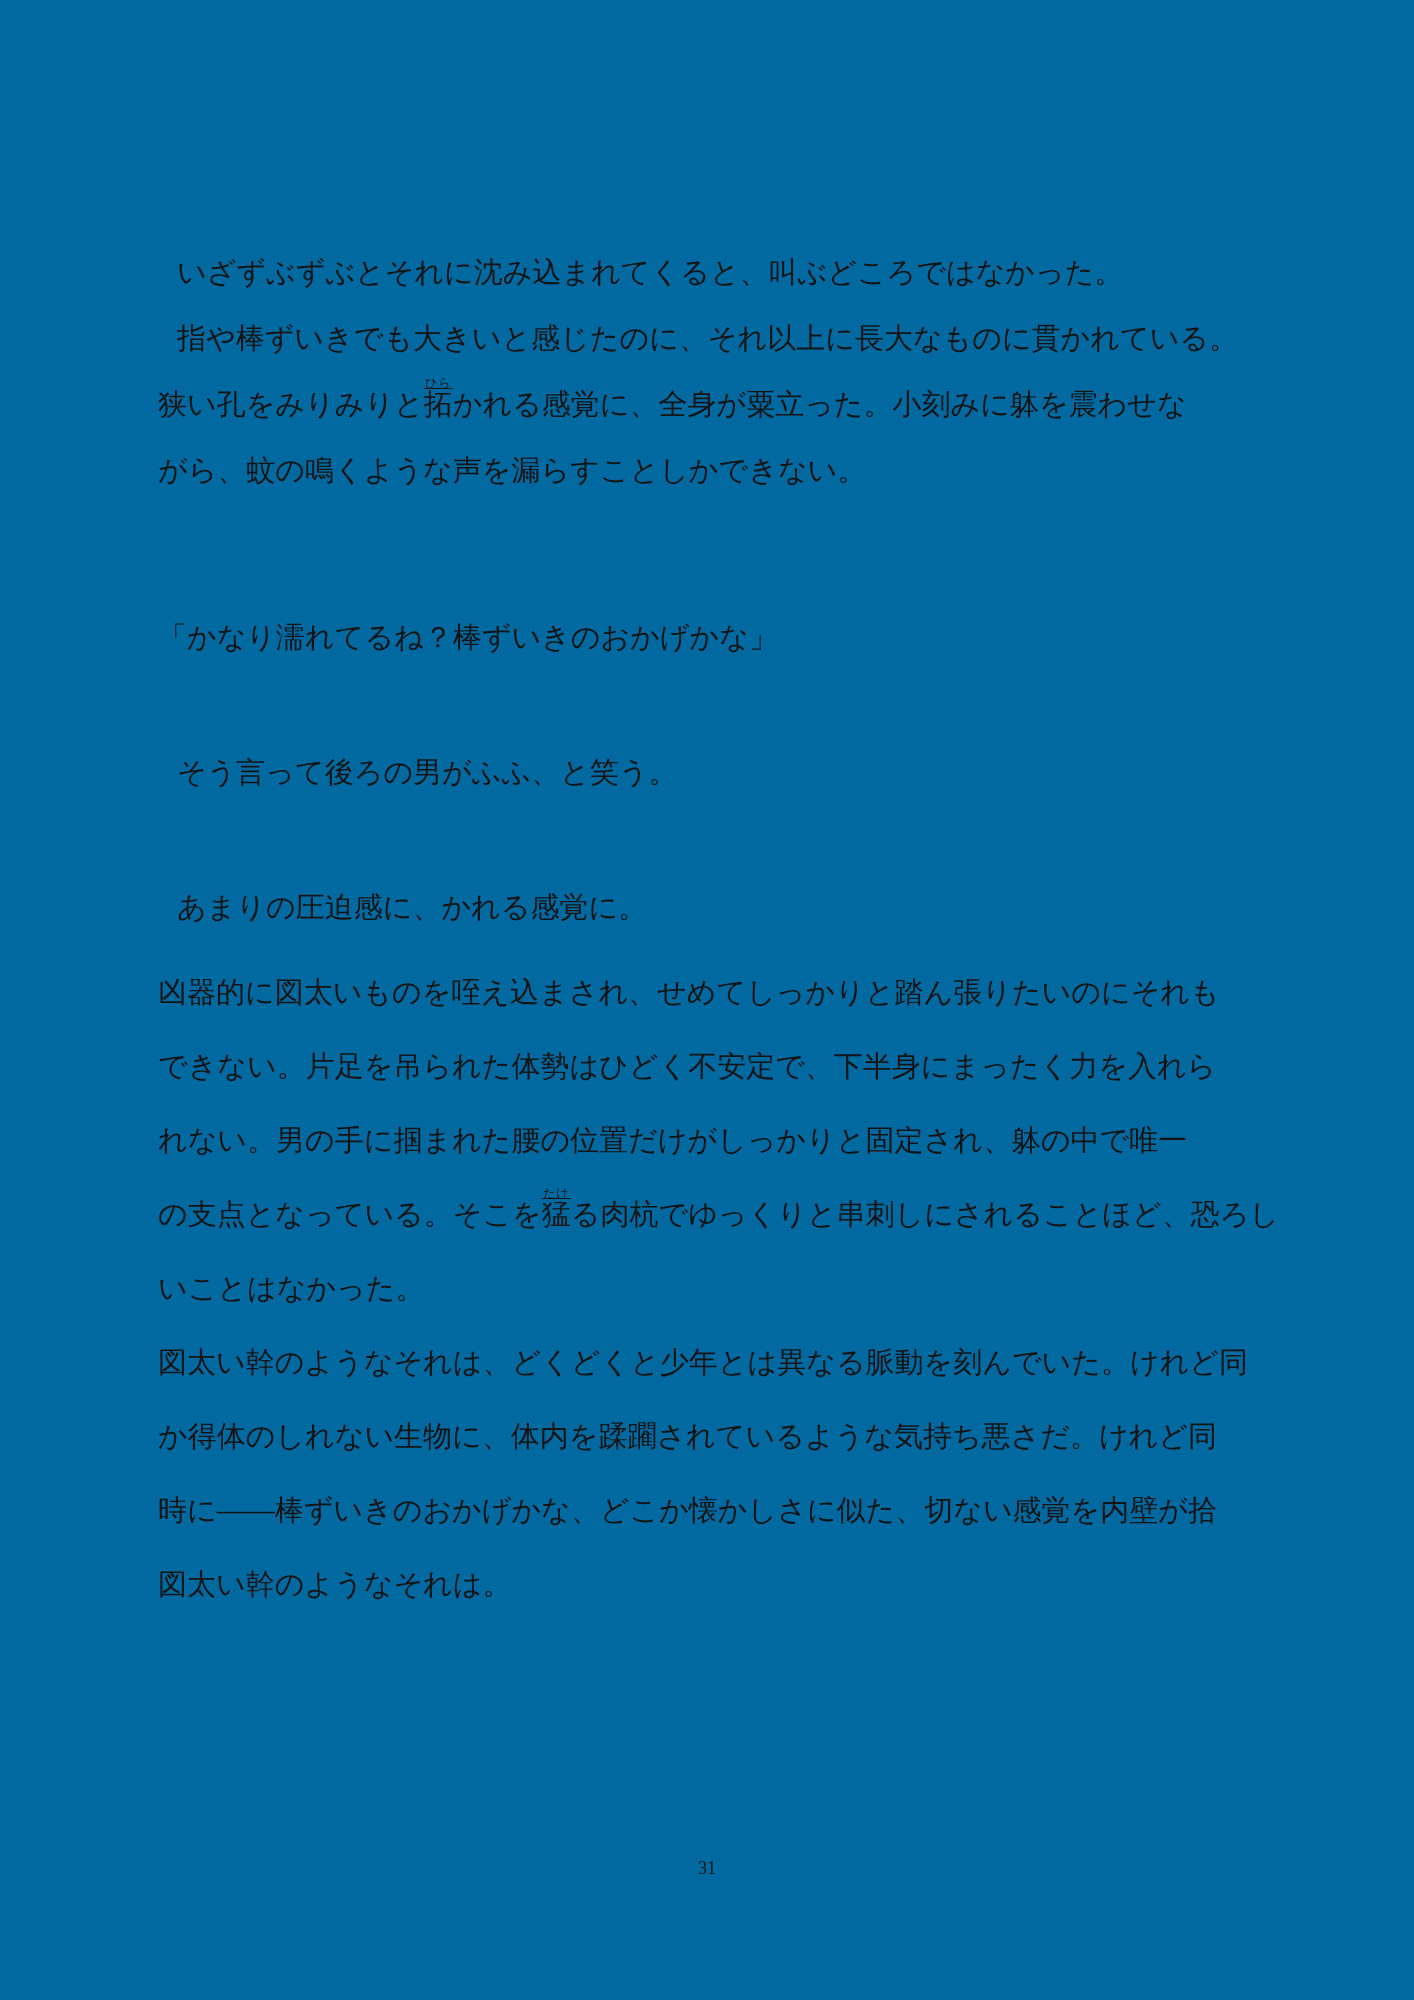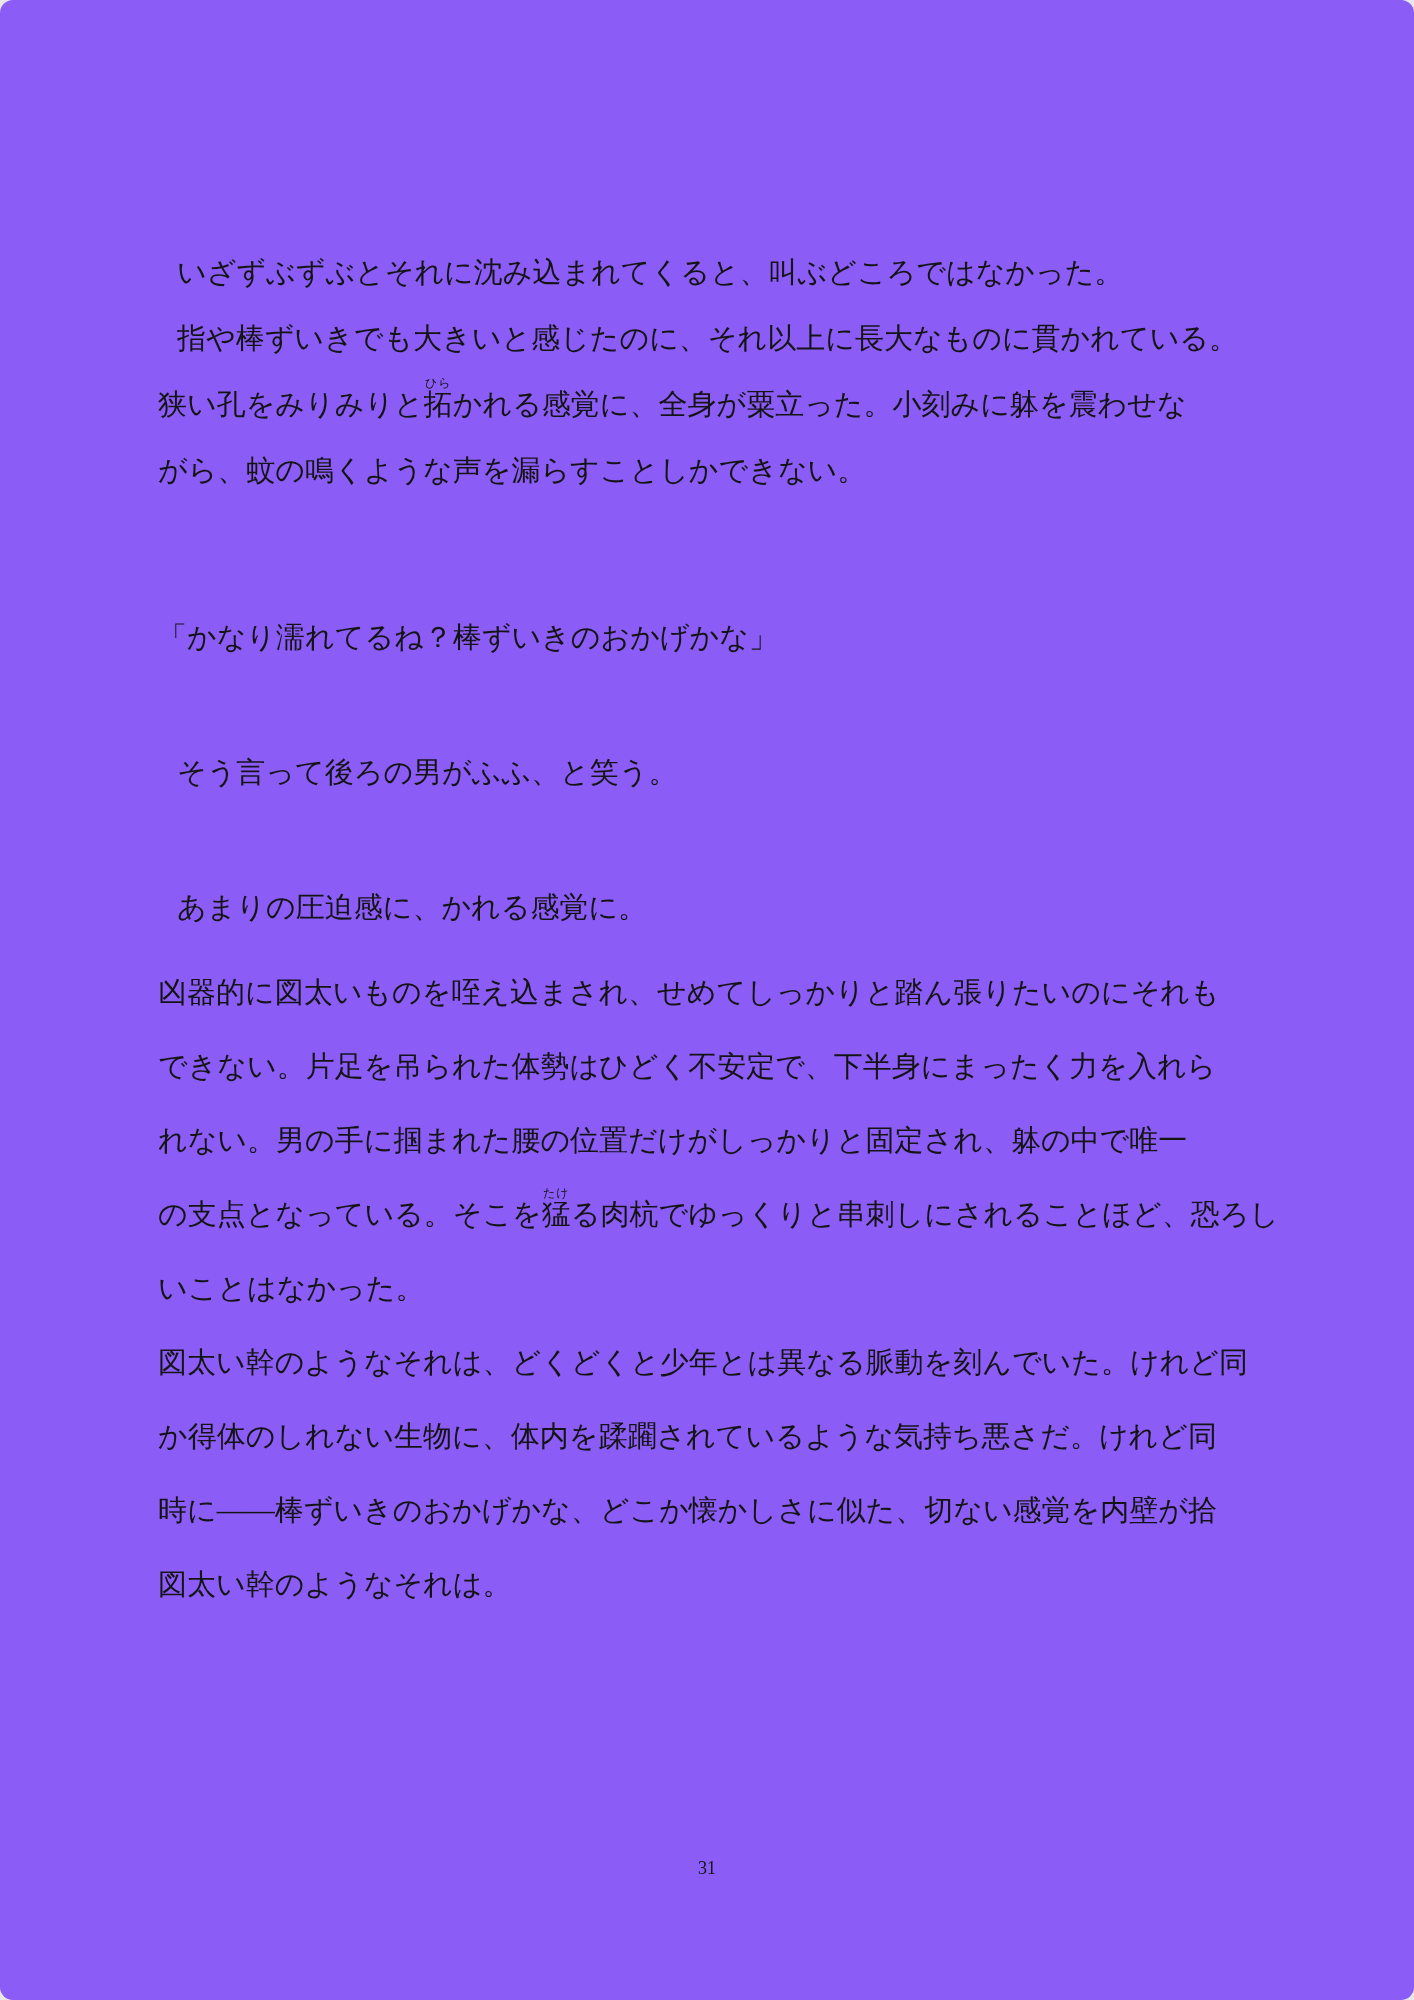--- a/index.html
+++ b/index.html
@@ -4,25 +4,24 @@
 <style>
   html, body {
     margin: 0;
     padding: 0;
     background: #e8e8e8;
   }
   .page {
     position: relative;
     width: 1414px;
     height: 2000px;
-    background: #8b5cf6;
+    background: #0369a1;
     overflow: hidden;
     font-family: "Liberation Serif", "DejaVu Serif", serif;
     color: #141414;
-    border-radius: 13px;
   }
   .text-block {
     position: absolute;
     left: 158px;
     top: 239px;
     width: 1150px;
   }
   .line {
     white-space: nowrap;
     font-size: 29px;
@@ -37,20 +36,21 @@
   }
   .gap-small  { margin-top: 11px; }
   .gap-medium { margin-top: 61px; }
   .gap-large  { margin-top: 97px; }
   ruby { ruby-position: over; }
   ruby rt {
     font-size: 12px;
     letter-spacing: 1px;
     text-align: center;
     color: #141414;
+    text-decoration: underline;
   }
   .page-number {
     position: absolute;
     left: 0;
     right: 0;
     top: 1851px;
     text-align: center;
     font-size: 18px;
     line-height: 34px;
     color: #141414;

